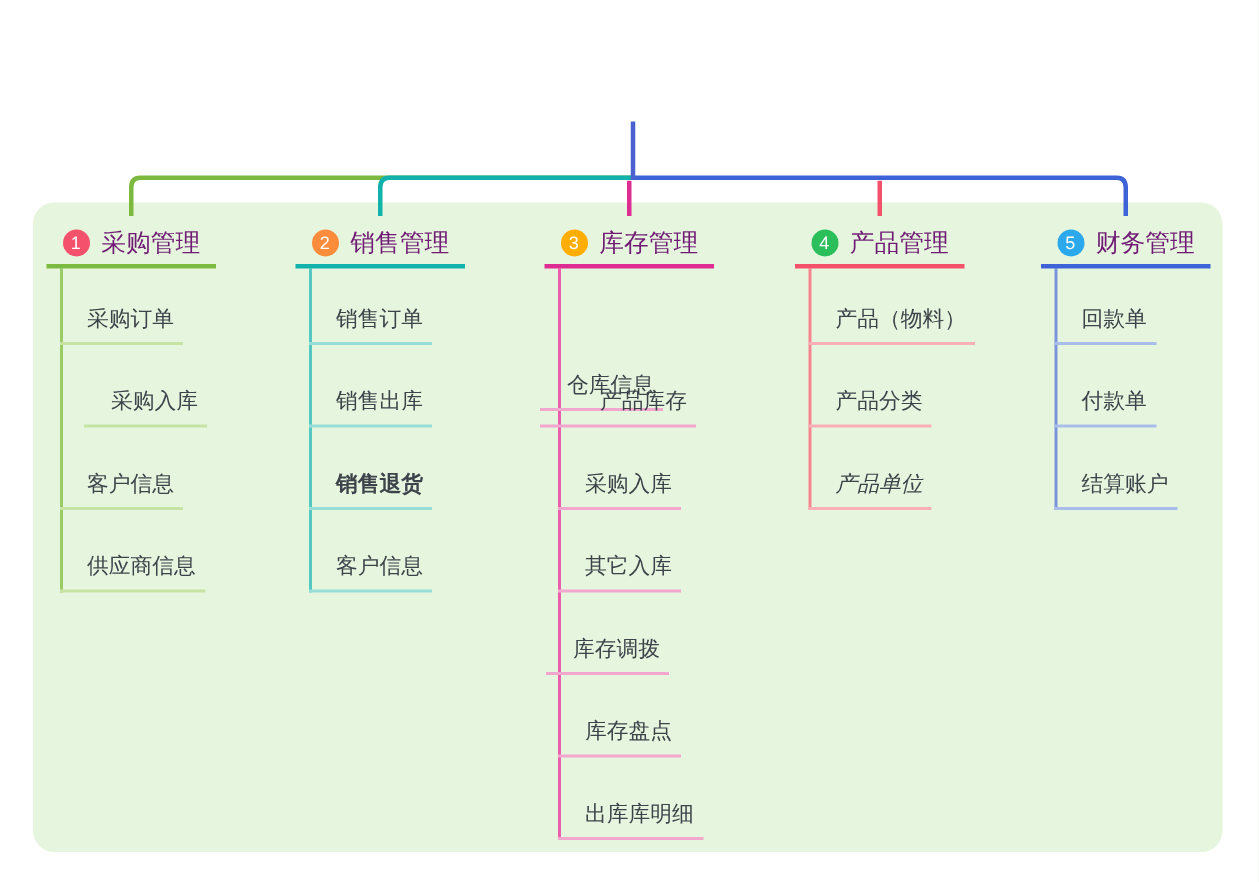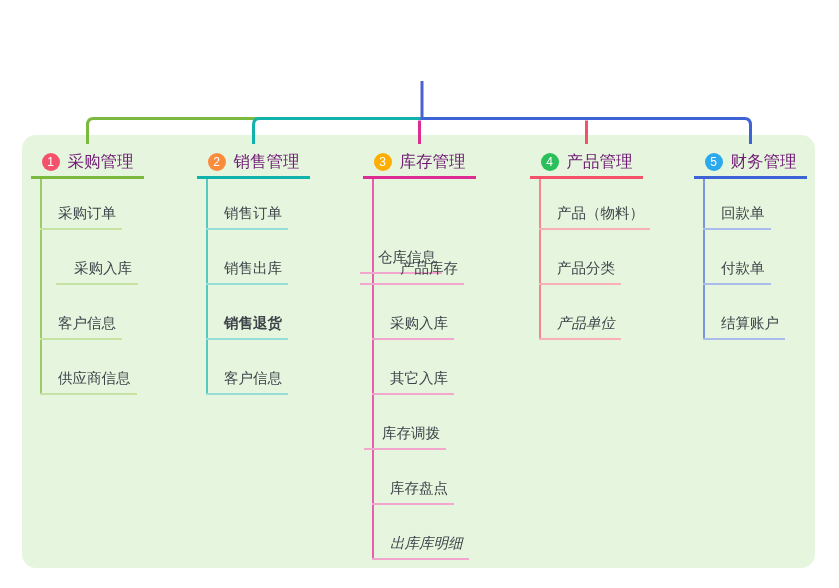--- a/index.html
+++ b/index.html
@@ -80,21 +80,21 @@
         <span class="badge" style="background: rgb(255, 174, 0);">3</span>
         <span class="branch-label">库存管理</span>
       </div>
       <div class="spine" style="left: 372px; top: 179px; height: 381px; background: rgb(233, 95, 174);"></div>
       <div class="leaf" style="left: 360px; top: 198px; border-bottom-color: rgb(243, 166, 206); margin-top: 44px;">仓库信息</div>
       <div class="leaf" style="left: 360px; top: 253px; border-bottom-color: rgb(243, 166, 206); padding-left: 40px;">产品库存</div>
       <div class="leaf" style="left: 372px; top: 308px; border-bottom-color: rgb(243, 166, 206);">采购入库</div>
       <div class="leaf" style="left: 372px; top: 363px; border-bottom-color: rgb(243, 166, 206);">其它入库</div>
       <div class="leaf" style="left: 364px; top: 418px; border-bottom-color: rgb(243, 166, 206);">库存调拨</div>
       <div class="leaf" style="left: 372px; top: 473px; border-bottom-color: rgb(243, 166, 206);">库存盘点</div>
-      <div class="leaf" style="left: 372px; top: 528px; border-bottom-color: rgb(243, 166, 206); font-style: italic;">出库库明细</div>
+      <div class="leaf" style="left: 372px; top: 528px; border-bottom-color: rgb(243, 166, 206);">出库库明细</div>
       <div class="branch-header" style="left: 530px; top: 148px; border-bottom-color: rgb(244, 82, 107);">
         <span class="badge" style="background: rgb(42, 191, 91);">4</span>
         <span class="branch-label">产品管理</span>
       </div>
       <div class="spine" style="left: 539px; top: 179px; height: 161px; background: rgb(245, 134, 143);"></div>
       <div class="leaf" style="left: 539px; top: 198px; border-bottom-color: rgb(248, 176, 182);">产品（物料）</div>
       <div class="leaf" style="left: 539px; top: 253px; border-bottom-color: rgb(248, 176, 182);">产品分类</div>
       <div class="leaf" style="left: 539px; top: 308px; border-bottom-color: rgb(248, 176, 182); font-style: italic;">产品单位</div>
       <div class="branch-header" style="left: 694px; top: 148px; border-bottom-color: rgb(62, 99, 215);">
         <span class="badge" style="background: rgb(44, 169, 236);">5</span>

